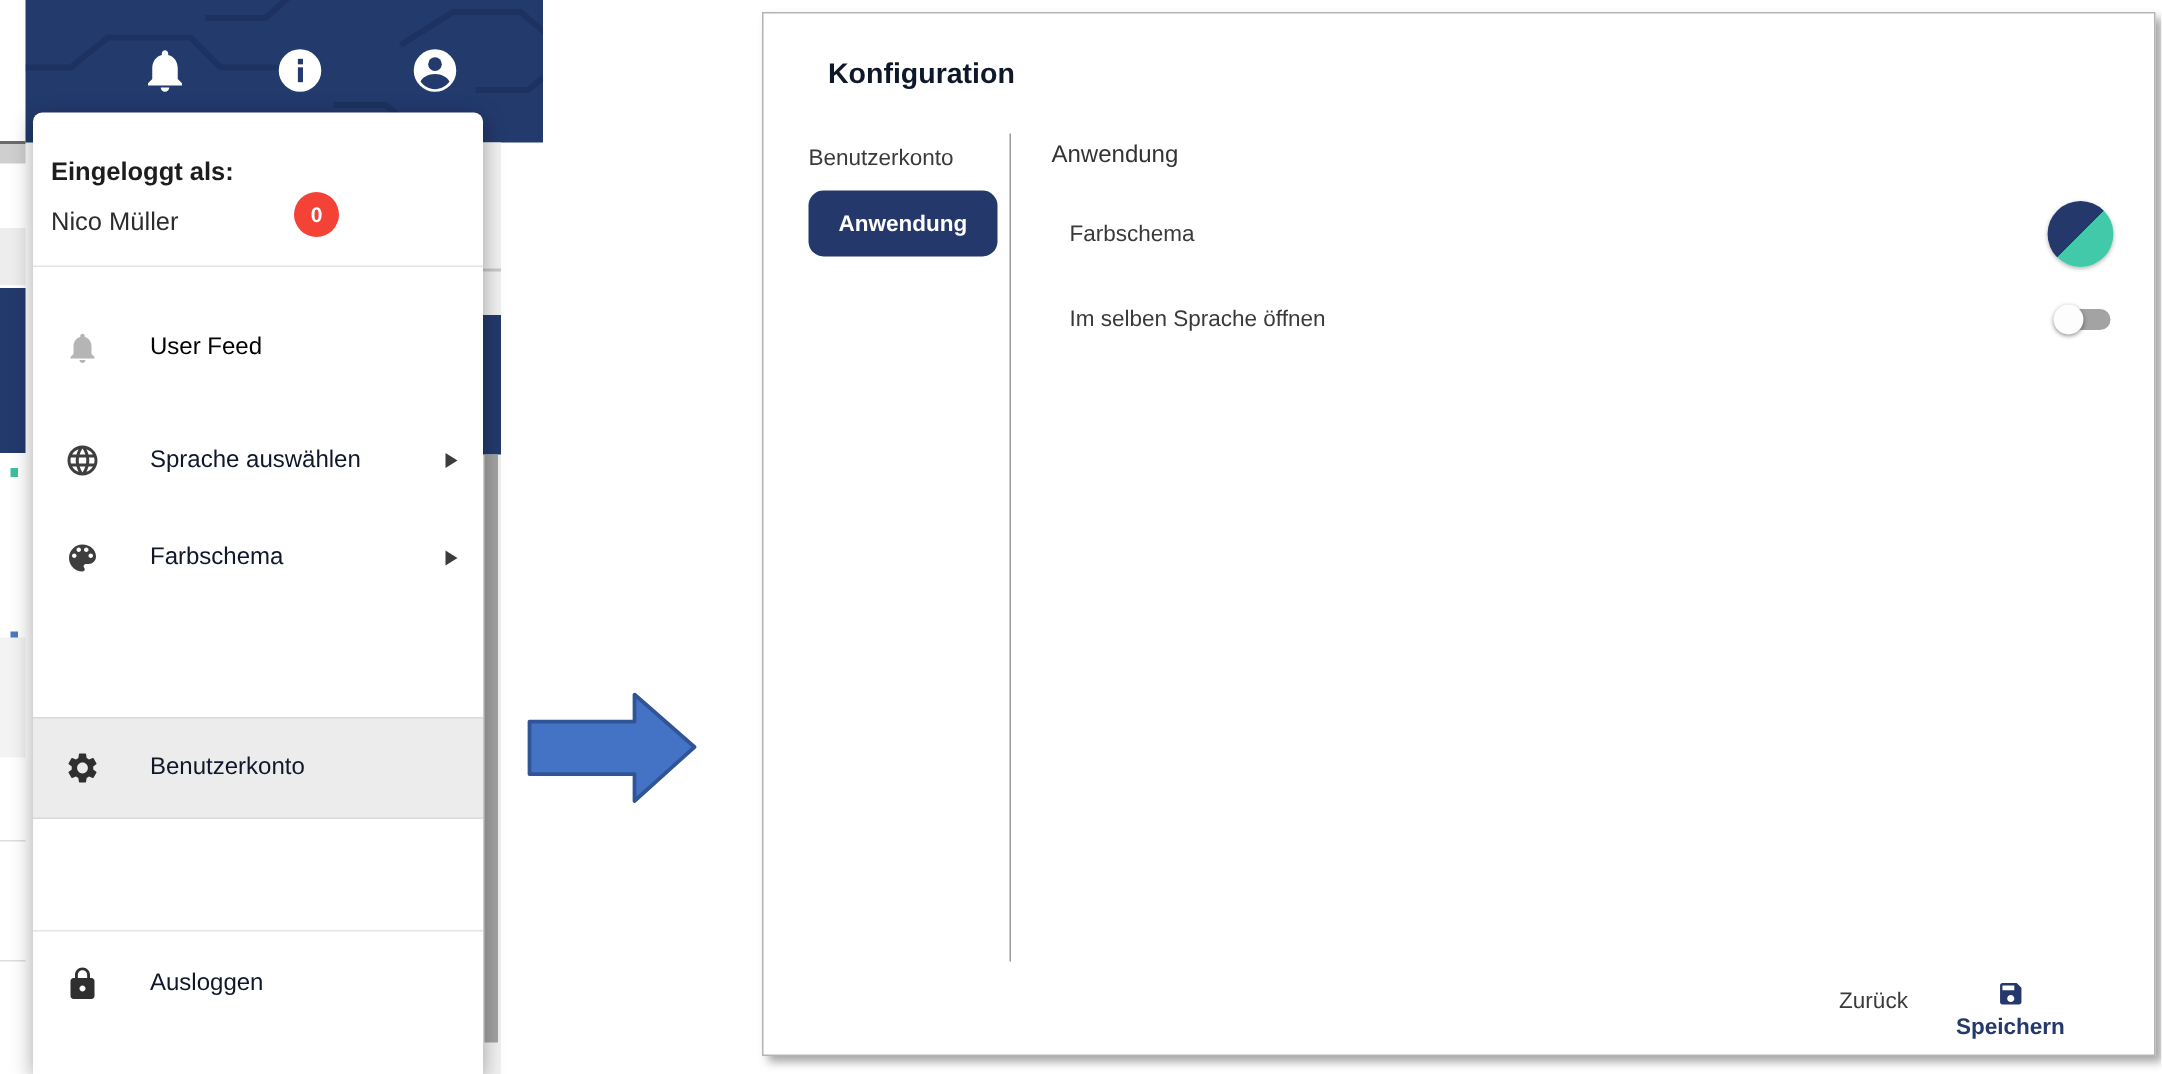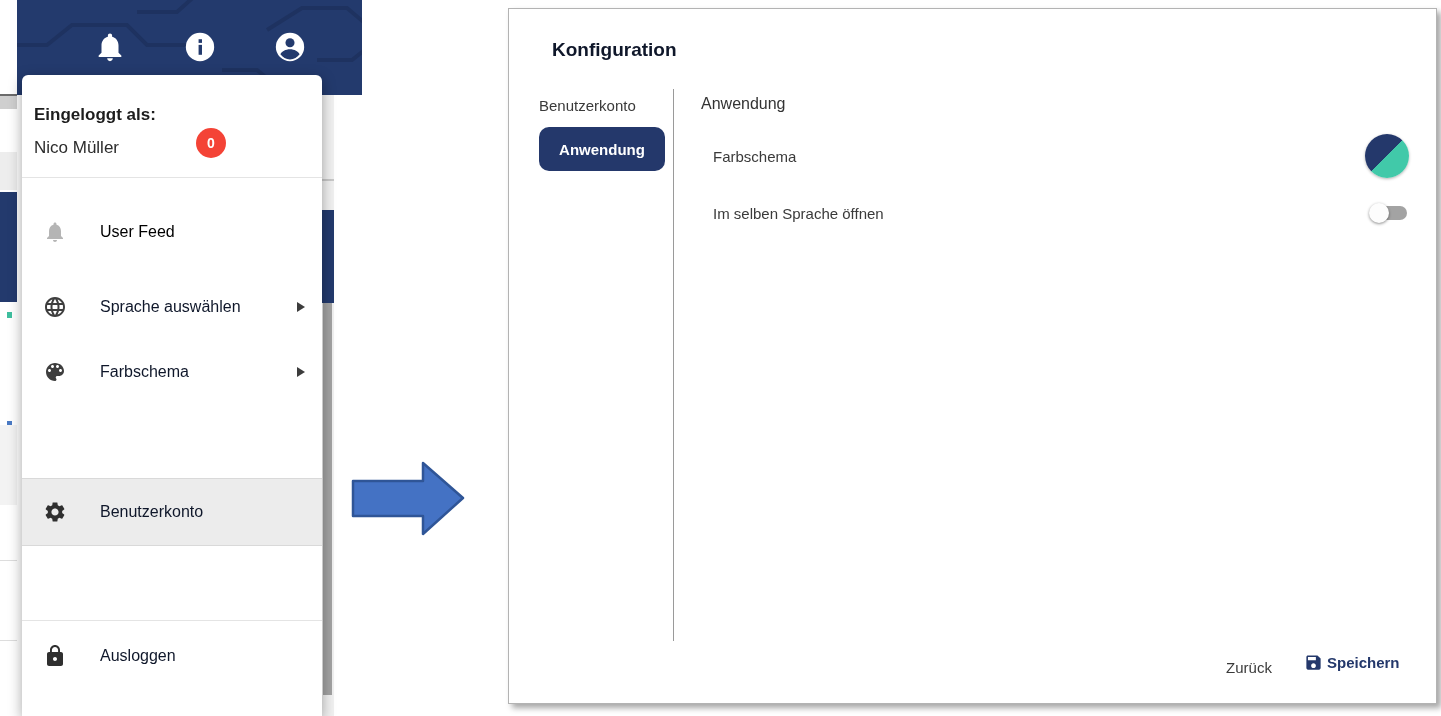--- a/index.html
+++ b/index.html
@@ -55,21 +55,21 @@
     border-radius:10px; color:#ffffff; font-size:15px; font-weight:bold;
     display:flex; align-items:center; justify-content:center; }
   .vdivider { position:absolute; left:164px; top:80px; width:1px; height:552px; background:#9a9a9a; }
   .section-title { position:absolute; left:192px; top:86px; font-size:16px; color:#333333; }
   .setting-label { position:absolute; left:204px; transform:translateY(-50%); font-size:15px; color:#3a3a3a; white-space:nowrap; }
   .swatch { position:absolute; left:856px; top:125px; width:44px; height:44px; border-radius:50%;
     background:linear-gradient(135deg, #24386b 0 50%, #41c9a9 50% 100%); box-shadow:0 1px 3px rgba(0,0,0,.3); }
   .dlg-switch { position:absolute; left:862px; top:197px; }
   .dlg-footer-back { position:absolute; left:700px; top:650px; width:80px; text-align:center;
     font-size:15px; color:#3a3a3a; }
-  .dlg-footer-save { position:absolute; left:795px; top:644px; display:flex; align-items:center; gap:4px; }
+  .dlg-footer-save { position:absolute; left:795px; top:644px; display:flex; align-items:center; gap:4px;flex-direction:column; }
   .dlg-footer-save .txt { font-size:15px; font-weight:bold; color:#24386b; }
 </style>
 </head>
 <body>
 
 <div id="screen">
 
   <div class="topbar">
     <svg class="pattern" width="345" height="95" viewBox="0 0 345 95">
       <g fill="none" stroke="#1a2c56" stroke-width="4">

